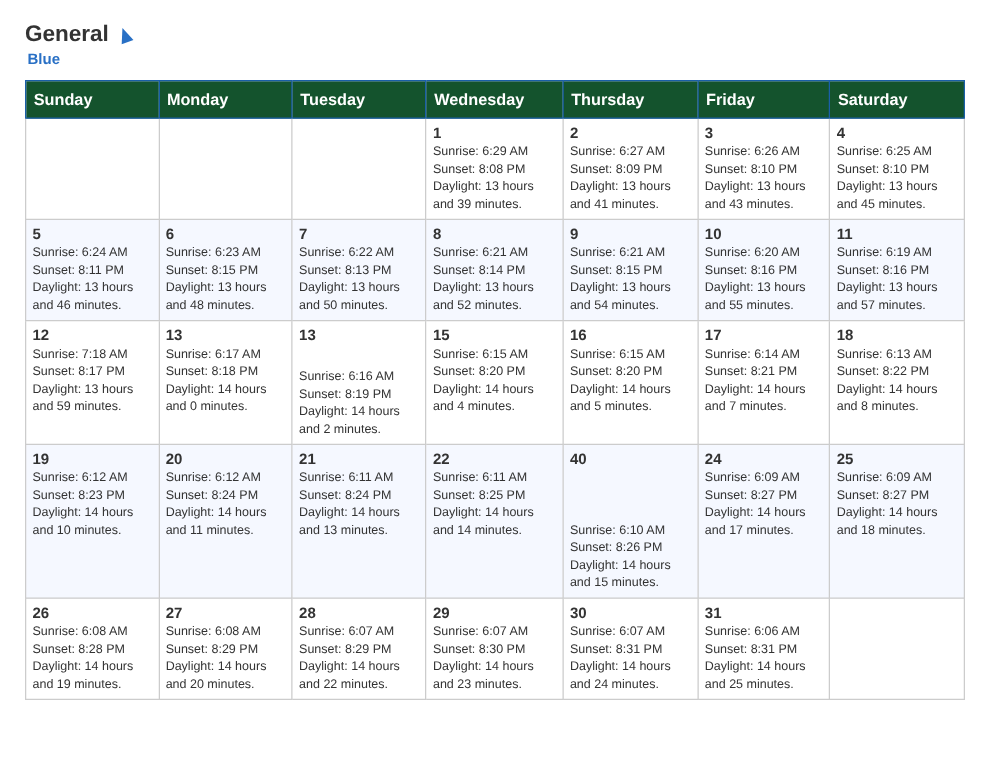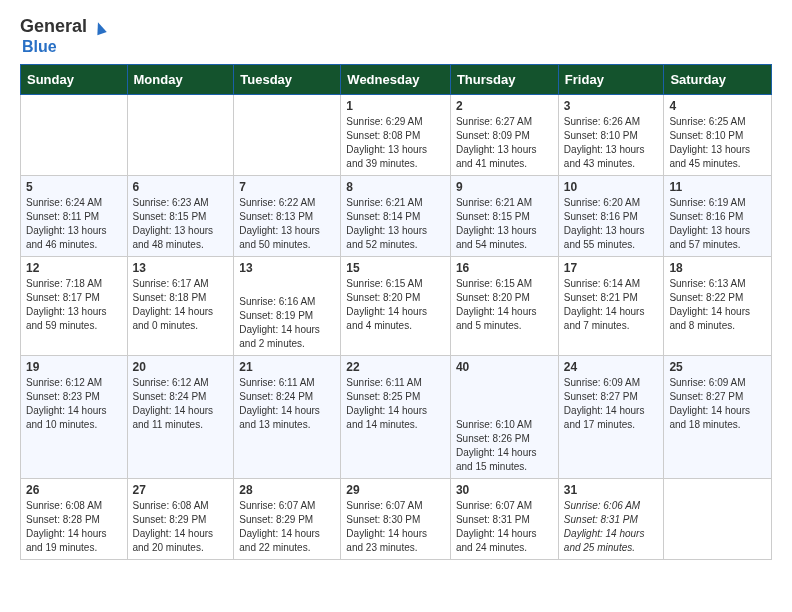--- a/index.html
+++ b/index.html
@@ -16,21 +16,21 @@
       align-items: flex-start;
       margin-bottom: 8px;
     }
     .logo {
       display: flex;
       flex-direction: column;
       align-items: flex-start;
     }
     .logo-line {
       display: flex;
-      align-items: flex-start;
+      align-items: center;
     }
     .title-section {
       text-align: right;
     }
     .month-year {
       font-size: 32px;
       font-weight: bold;
       color: #333;
     }
     .location {
@@ -84,21 +84,21 @@
 
 <div class="header">
   <div class="logo">
     <div class="logo-line">
       <span style="font-size:18px;font-weight:bold;color:#333;">General</span>
       <svg width="22" height="22" viewBox="0 0 22 22" style="margin-left:2px;">
         <polygon points="6,18 16,18 11,6" fill="#2970c5" transform="rotate(-20, 11, 12)"></polygon>
       </svg>
     </div>
     <div>
-      <span style="font-size:16px;font-weight:bold;color:#2970c5;margin-left:2px;">Blue</span>
+      <span style="font-size:12px;font-weight:bold;color:#2970c5;margin-left:2px;">Blue</span>
     </div>
   </div>
 </div>
 
 <table class="calendar">
   <thead>
     <tr>
     <th>Sunday</th>
         <th>Monday</th>
         <th>Tuesday</th>
@@ -296,20 +296,20 @@
 Daylight: 14 hours and 23 minutes.</div>
         </td>
         <td>
           <div class="day-number">30</div>
           <div class="day-info" style="white-space: pre-line;">Sunrise: 6:07 AM
 Sunset: 8:31 PM
 Daylight: 14 hours and 24 minutes.</div>
         </td>
         <td>
           <div class="day-number">31</div>
-          <div class="day-info" style="white-space: pre-line; font-style: italic;">Sunrise: 6:06 AM
+          <div class="day-info" style="white-space: pre-line;">Sunrise: 6:06 AM
 Sunset: 8:31 PM
 Daylight: 14 hours and 25 minutes.</div>
         </td>
         <td class="empty-cell"></td>
       </tr>
     </tbody>
 </table>
 
 </body></html>

